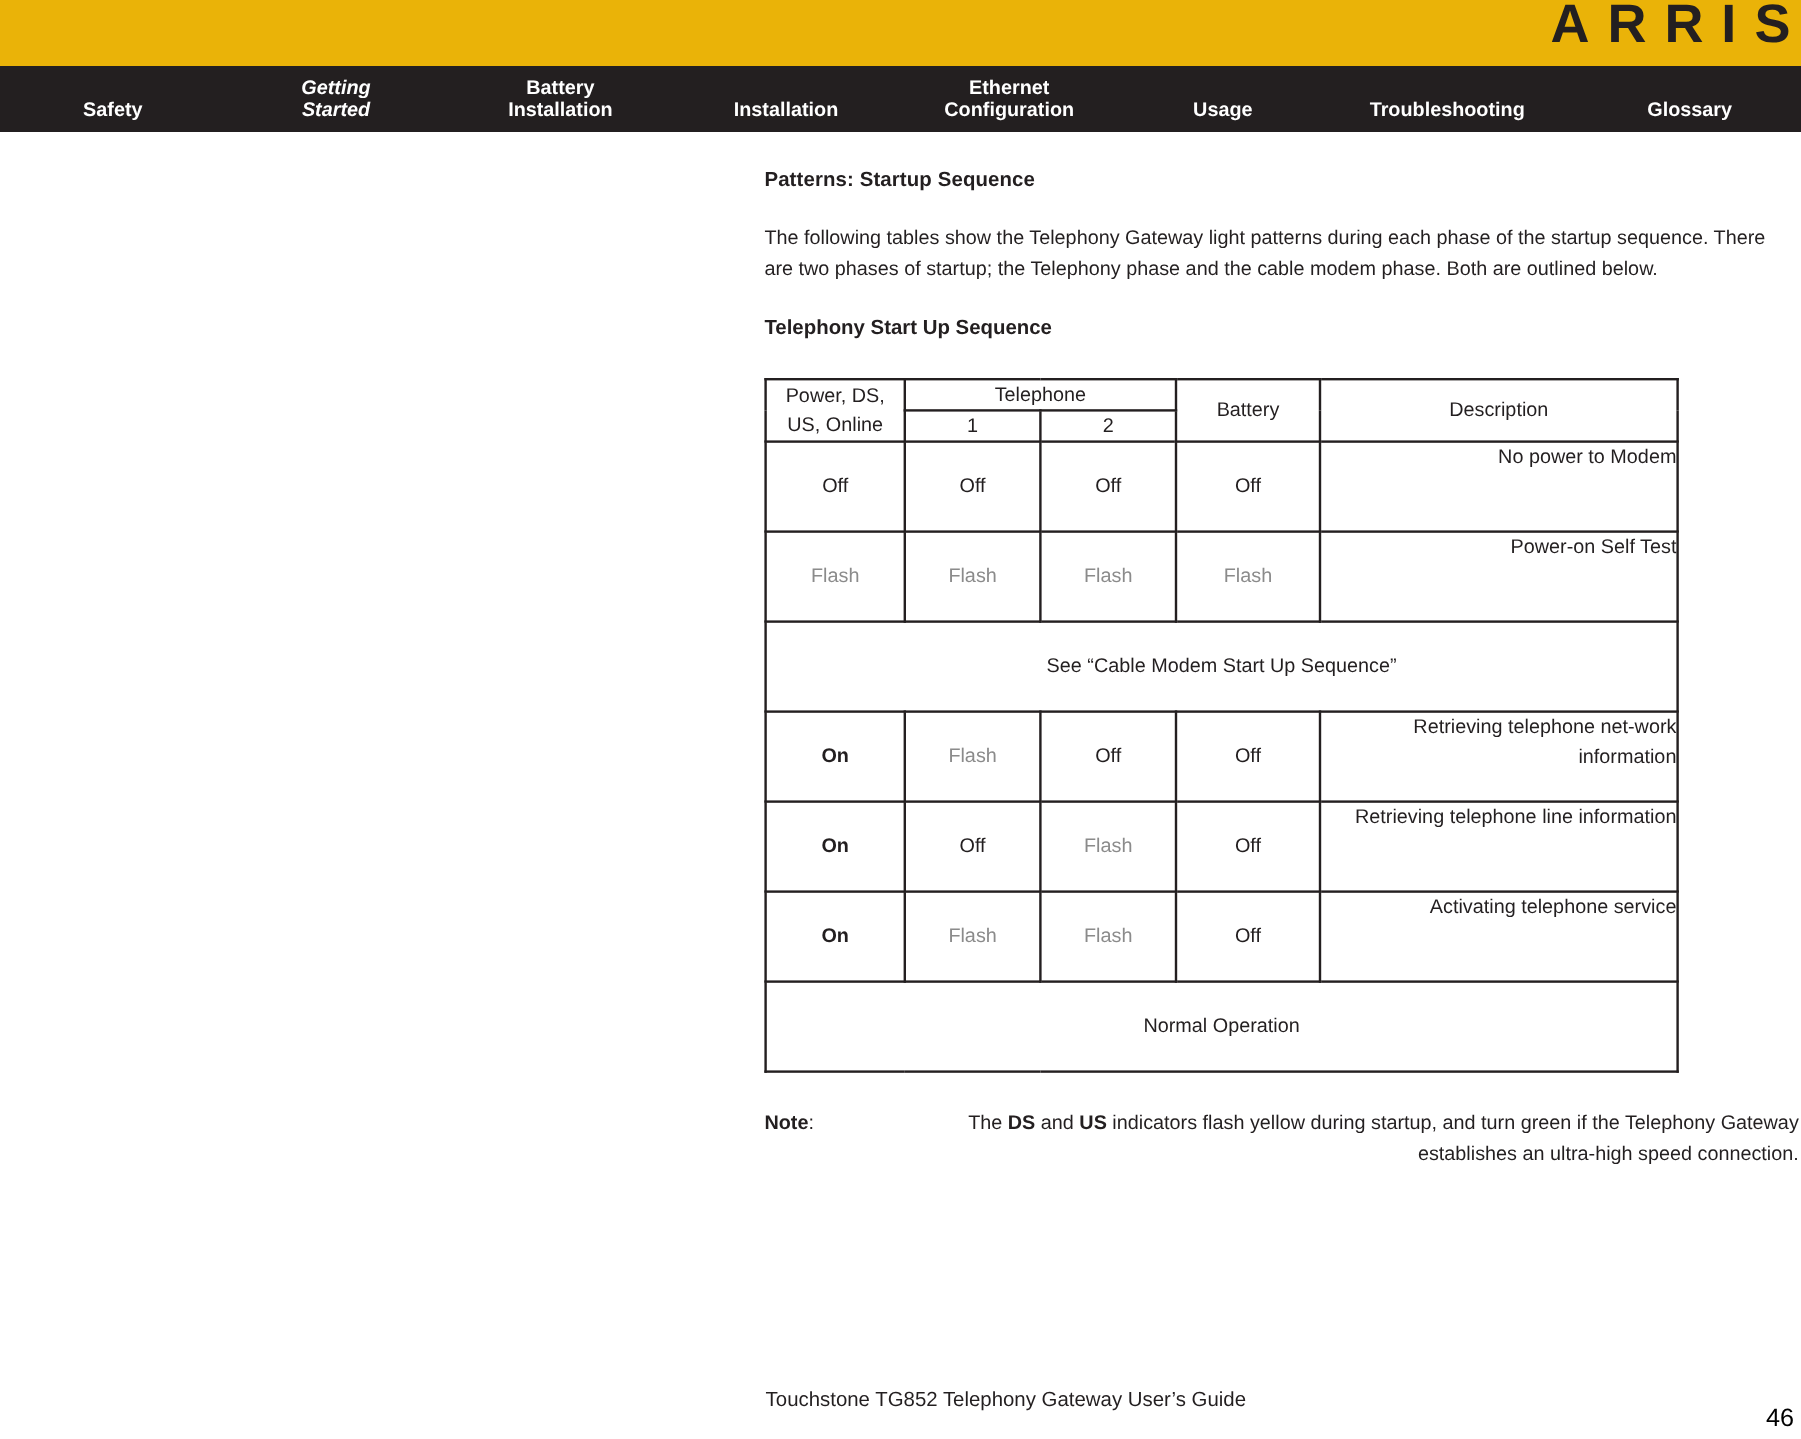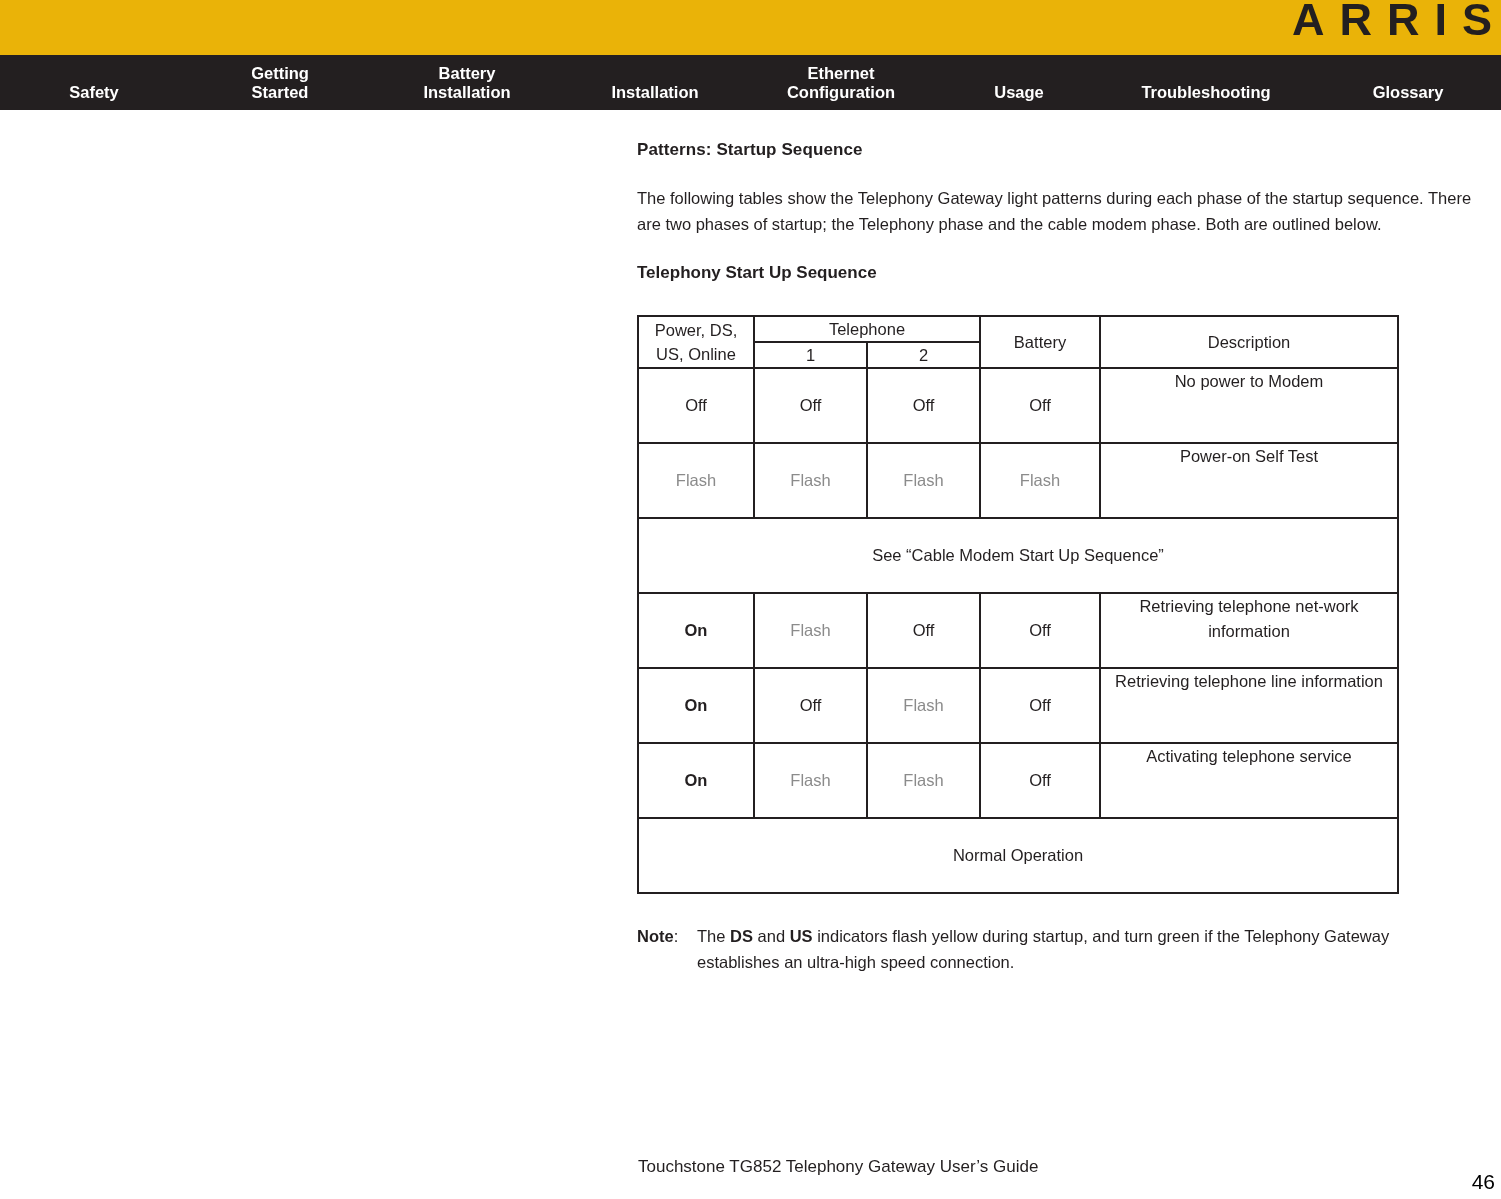--- a/index.html
+++ b/index.html
@@ -109,21 +109,21 @@
     line-height: 24px;
     padding: 6px 4px;
   }
   td.cell {
     text-align: center;
     vertical-align: middle;
     height: 73px;
     border-radius: 31px;
   }
   td.cell-desc {
-    text-align: center;
+    text-align: right;
     vertical-align: top;
     padding: 12px 0 0 10px;
     line-height: 25px;
     height: 73px;
   }
   td.cell-span {
     text-align: center;
     vertical-align: middle;
     height: 73px;
   }
@@ -146,22 +146,23 @@
     color: #231f20;
   }
   .note-label {
     position: absolute;
     left: 0;
     top: 0;
     width: 110px;
   }
   .note-label b { font-weight: bold; }
   .note-body {
-    margin-left: 60px;
+    margin-left: 116px;
     width: 746px;
+    text-align: right;
   }
 
   
   .footer {
     position: absolute;
     left: 0;
     bottom: 14px;
     width: 1501px;
     height: 28px;
     padding-left: 16px;
@@ -186,21 +187,21 @@
 <body>
 
 <div class="logo-band">
   <div class="logo-text">ARRIS</div>
 </div>
 
 <div class="navbar" id="navbar">
     <div class="nav-item" style="left: 94px;">
       <span class="l2">Safety</span>
     </div>
-    <div class="nav-item" style="left: 280px;">
+    <div class="nav-item" style="left: 280px; font-style: italic;">
       <span class="l2">Getting</span>
       <span class="l2">Started</span>
     </div>
     <div class="nav-item" style="left: 467px;">
       <span class="l2">Battery</span>
       <span class="l2">Installation</span>
     </div>
     <div class="nav-item" style="left: 655px;">
       <span class="l2">Installation</span>
     </div>

